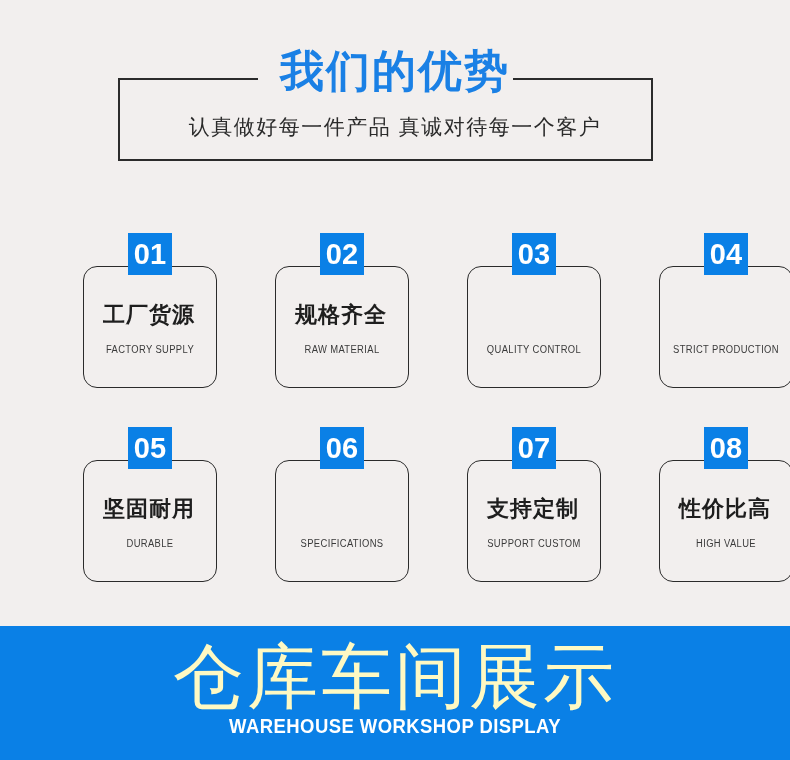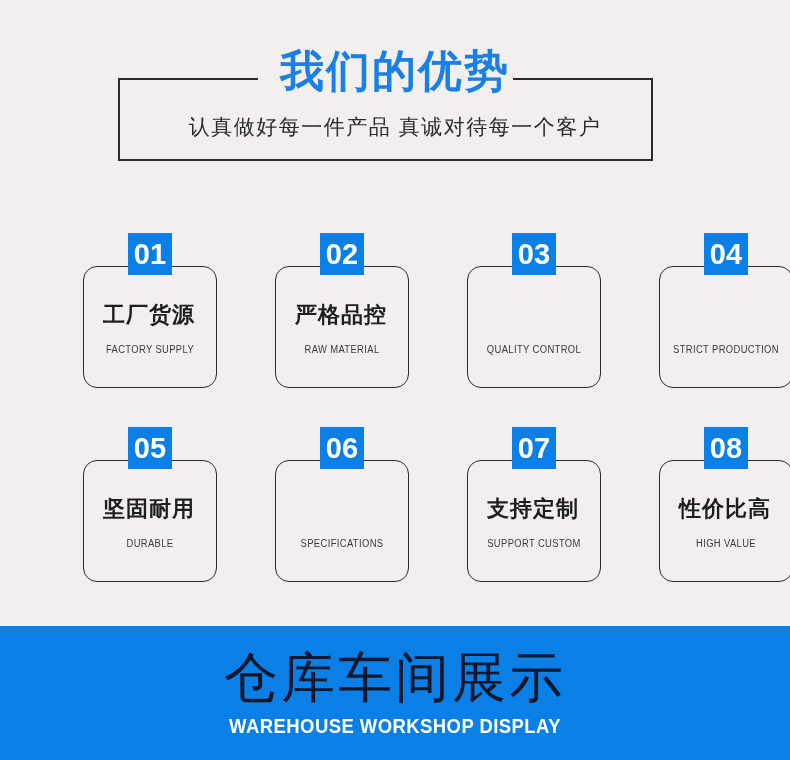--- a/index.html
+++ b/index.html
@@ -157,22 +157,22 @@
     width: 790px;
     height: 134px;
     background: #0a80e6;
   }
   #banner-title {
     position: absolute;
     left: 0;
     top: 19px;
     width: 790px;
     text-align: center;
-    color: #0f172a;
-    font-size: 54px;
+    color: #fef9c3;
+    font-size: 71px;
     line-height: 64px;
     letter-spacing: 3px;
     white-space: nowrap;
   }
   #banner-subtitle {
     position: absolute;
     left: 0;
     top: 86px;
     width: 790px;
     text-align: center;
@@ -202,21 +202,21 @@
     <div class="card-wrap">
       <div class="card-box"></div>
       <div class="card-badge">01</div>
       <div class="card-cn">工厂货源</div>
       <div class="card-en">FACTORY SUPPLY</div>
     </div>
 
     <div class="card-wrap">
       <div class="card-box"></div>
       <div class="card-badge">02</div>
-      <div class="card-cn">严格品控</div>
+      <div class="card-cn">规格齐全</div>
       <div class="card-en">RAW MATERIAL</div>
     </div>
 
     <div class="card-wrap">
       <div class="card-box"></div>
       <div class="card-badge">03</div>
       <div class="card-en">QUALITY CONTROL</div>
     </div>
 
     <div class="card-wrap">

